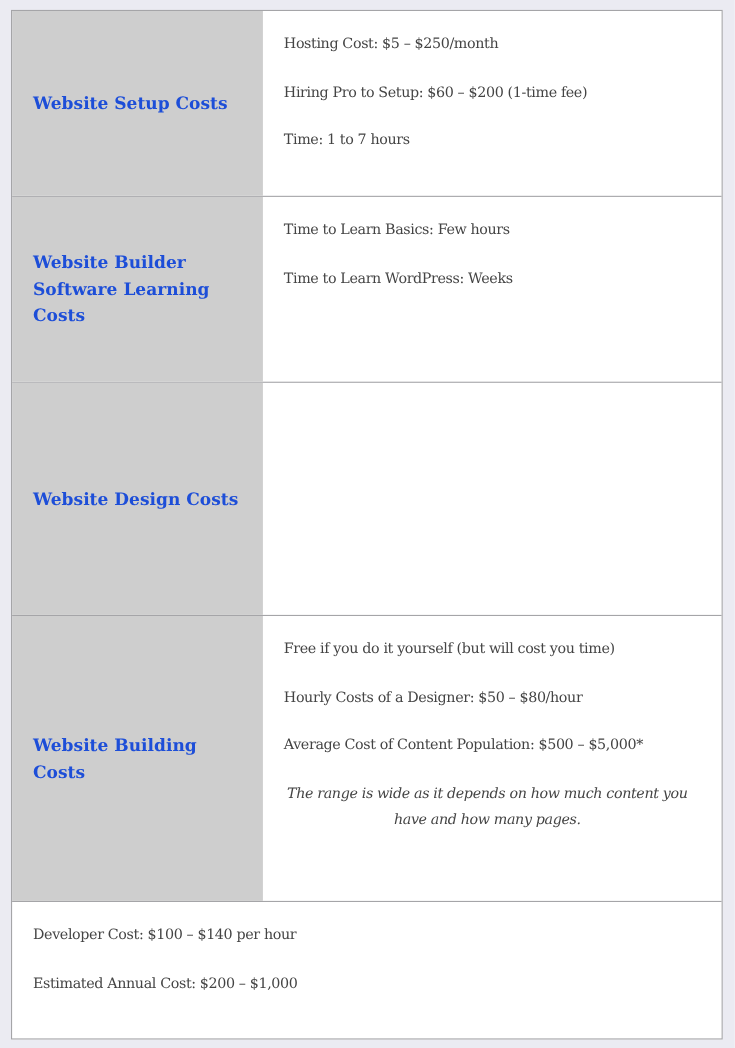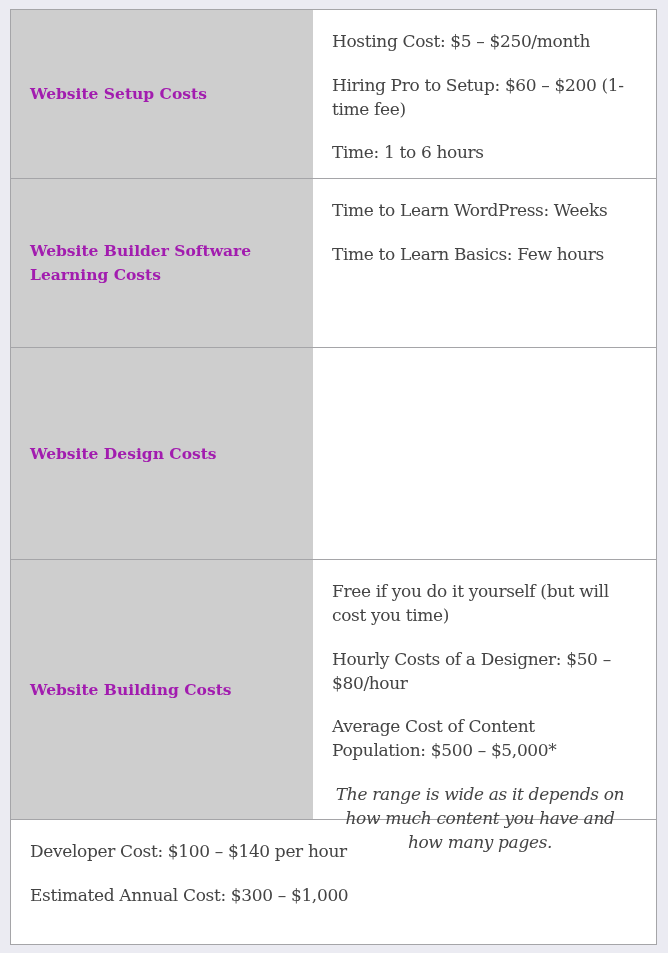--- a/index.html
+++ b/index.html
@@ -16,77 +16,77 @@
     box-sizing: border-box;
     background: #fff;
   }
   .row {
     display: flex;
     border-bottom: 1px solid #a5a5a8;
     box-sizing: border-box;
   }
   .row:last-child { border-bottom: none; }
   .label {
-    width: 302px; flex: none;
+    width: 228px; flex: none;
     background: #cecece;
     display: flex; align-items: center;
     padding: 0 18px 0 19px;
     box-sizing: border-box;
     font-weight: bold;
     font-size: 15.5px;
     line-height: 24px;
-    color: #a21caf;
+    color: #1d4ed8;
   }
   .content {
     flex: 1;
     padding: 19px 28px 0 19px;
     box-sizing: border-box;
-    font-size: 17px;
+    font-size: 13px;
     line-height: 24px;
     color: #444;
   }
   .content p { margin: 0 0 19.5px 0; letter-spacing: -0.35px; }
   .content p.note { font-style: italic; text-align: center; }
 </style>
 </head>
 <body>
 
 <div class="table">
 
   <div class="row" style="height:169px;">
     <div class="label">Website Setup Costs</div>
     <div class="content">
       <p>Hosting Cost: $5 – $250/month</p>
       <p>Hiring Pro to Setup: $60 – $200 (1-time fee)</p>
-      <p>Time: 1 to 6 hours</p>
+      <p>Time: 1 to 7 hours</p>
     </div>
   </div>
 
   <div class="row" style="height:169px;">
     <div class="label">Website Builder Software Learning Costs</div>
     <div class="content">
+      <p>Time to Learn Basics: Few hours</p>
       <p>Time to Learn WordPress: Weeks</p>
-      <p>Time to Learn Basics: Few hours</p>
     </div>
   </div>
 
   <div class="row" style="height:212px;">
     <div class="label">Website Design Costs</div>
   </div>
 
   <div class="row" style="height:260px;">
     <div class="label">Website Building Costs</div>
     <div class="content">
       <p>Free if you do it yourself (but will cost you time)</p>
       <p>Hourly Costs of a Designer: $50 – $80/hour</p>
       <p>Average Cost of Content Population: $500 – $5,000*</p>
       <p class="note">The range is wide as it depends on how much content you have and how many pages.</p>
     </div>
   </div>
 
   <div class="row" style="height:124px;">
     <div class="content">
       <p>Developer Cost: $100 – $140 per hour</p>
-      <p>Estimated Annual Cost: $300 – $1,000</p>
+      <p>Estimated Annual Cost: $200 – $1,000</p>
     </div>
   </div>
 
 </div>
 
 </body></html>

